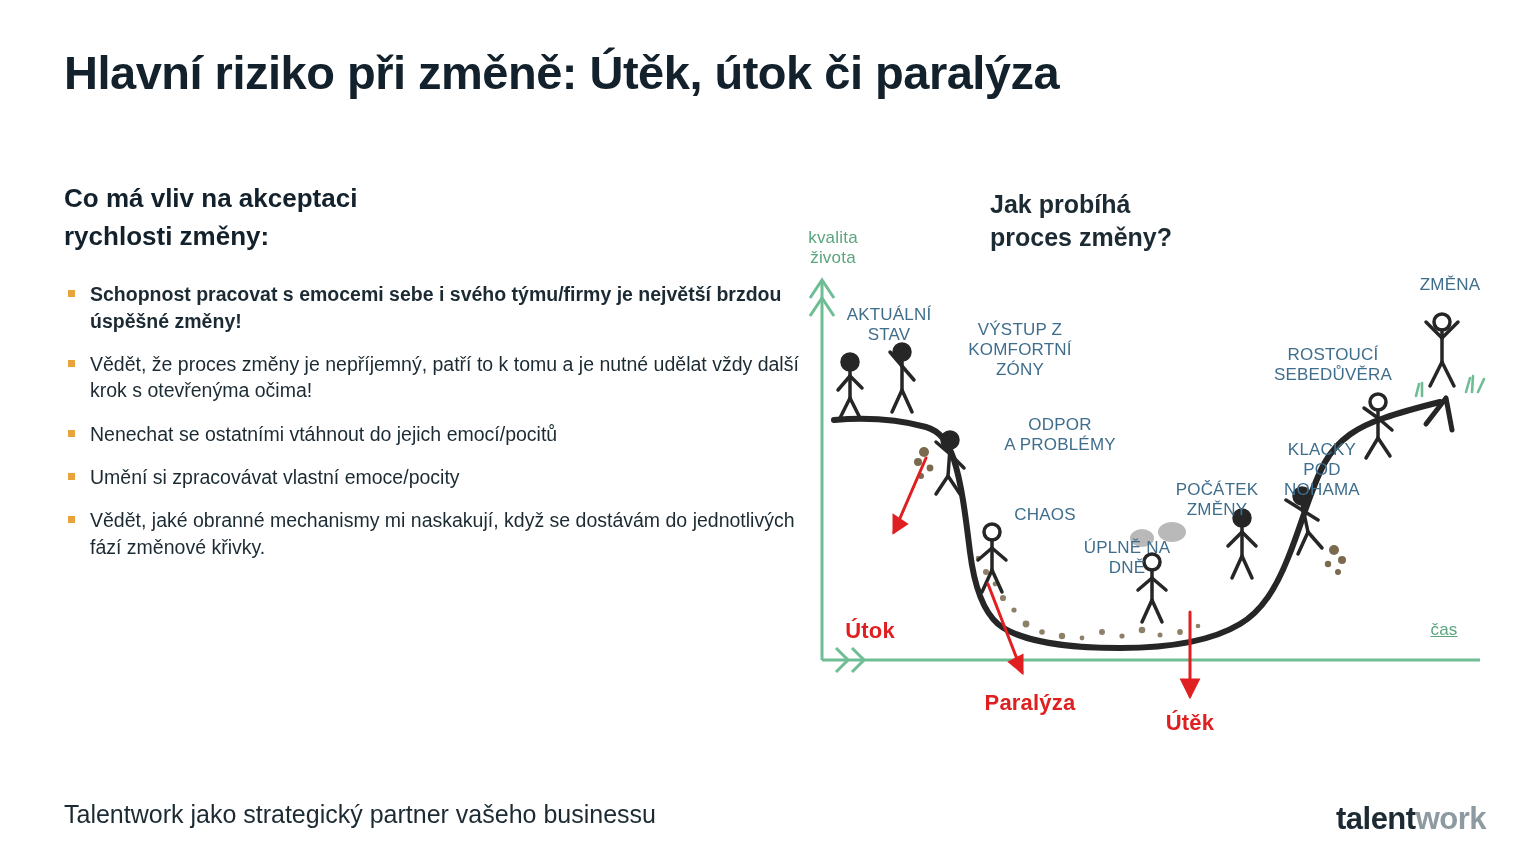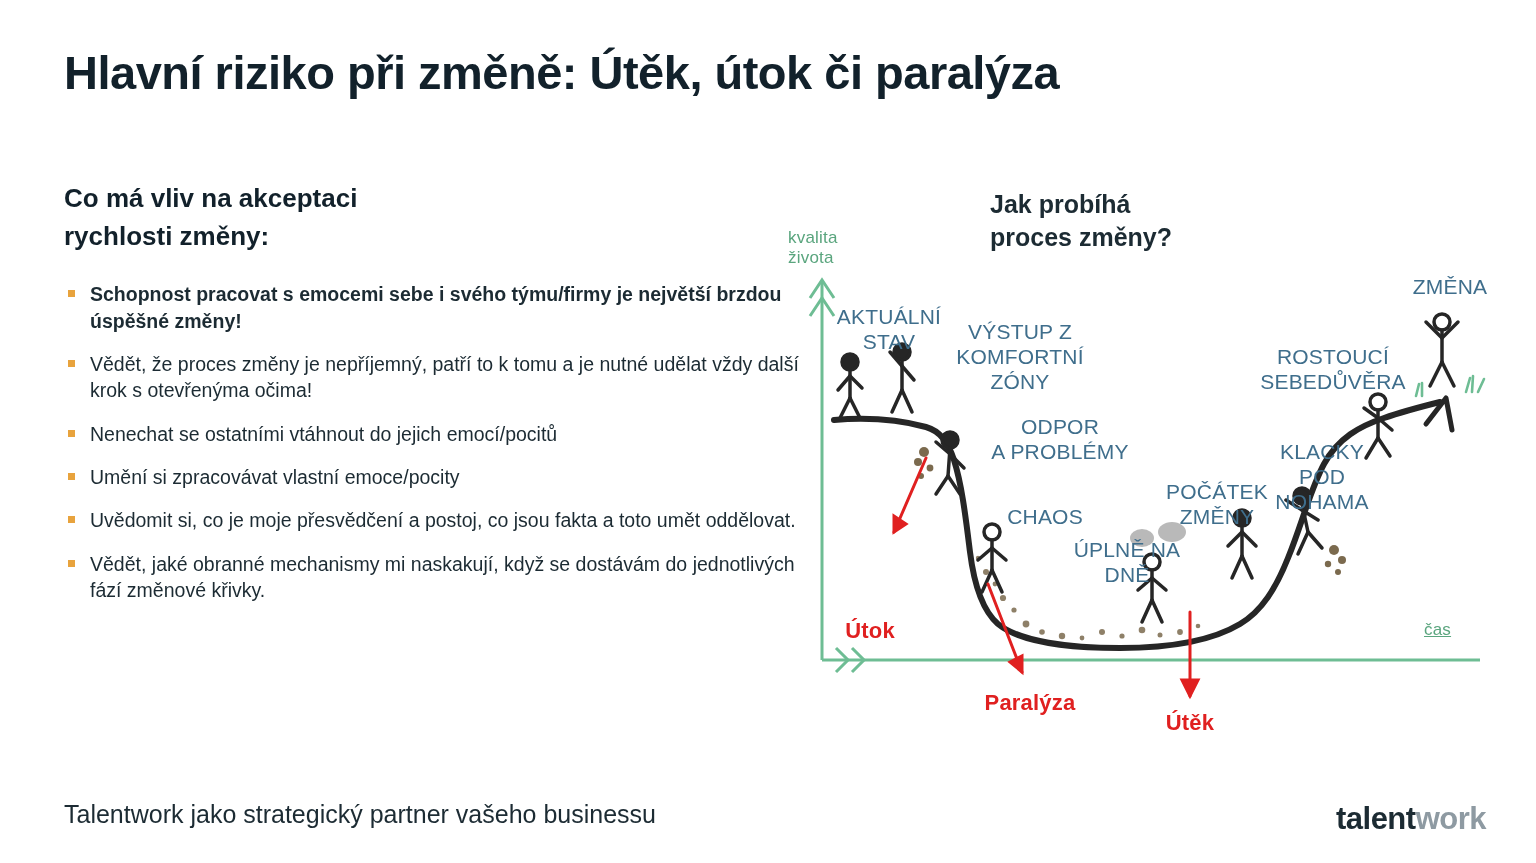--- a/index.html
+++ b/index.html
@@ -91,21 +91,21 @@
     position: absolute;
     left: 790px;
     top: 180px;
     width: 720px;
     height: 600px;
   }
   .diagram svg { position: absolute; left: 0; top: 0; }
 
   .dlabel {
     position: absolute;
-    font-size: 21px;
+    font-size: 17px;
     line-height: 1.18;
     text-align: center;
     color: #3f6e8c;
     letter-spacing: 0.2px;
   }
   .dlabel.teal { color: #5aa57e; font-size: 17px; }
   .dlabel.red {
     color: #e02020;
     font-weight: bold;
     font-size: 22px;
@@ -141,21 +141,20 @@
     <li>
       <span class="sq"></span>
       <span>Nenechat se ostatními vtáhnout do jejich emocí/pocitů</span>
     </li>
     <li>
       <span class="sq"></span>
       <span>Umění si zpracovávat vlastní emoce/pocity</span>
     </li>
     <li>
       <span class="sq"></span>
-      <span>Uvědomit si, co je moje přesvědčení a postoj, co jsou fakta a toto umět oddělovat.</span>
     </li>
     <li>
       <span class="sq"></span>
       <span>Vědět, jaké obranné mechanismy mi naskakují, když se dostávám do jednotlivých fází změnové křivky.</span>
     </li>
   </ul>
 </div>
 
 <div class="diagram">
 
@@ -314,25 +313,25 @@
       <line x1="400" y1="432" x2="400" y2="516" stroke-linecap="round"></line>
       <polygon points="400,516 392,500 408,500"></polygon>
     </g>
   </svg>
 
   <div class="dtitle" style="left:200px; top:8px; width:360px;">
     <div>Jak probíhá</div>
     <div>proces změny?</div>
   </div>
 
-  <div class="dlabel teal" style="left:-2px; top:48px; width:90px; text-align:left;">
+  <div class="dlabel teal" style="left:-2px; top:48px; width:90px; text-align:center;">
     <div>kvalita</div>
     <div>života</div>
   </div>
-  <div class="dlabel teal" style="left:634px; top:440px; width:70px; text-align:left;text-decoration:underline;">čas</div>
+  <div class="dlabel teal" style="left:619px; top:440px; width:70px; text-align:center;text-decoration:underline;">čas</div>
 
   <div class="dlabel" style="left:34px; top:125px; width:130px;">
     <div>AKTUÁLNÍ</div>
     <div>STAV</div>
   </div>
 
   <div class="dlabel" style="left:150px; top:140px; width:160px;">
     <div>VÝSTUP Z</div>
     <div>KOMFORTNÍ</div>
     <div>ZÓNY</div>

